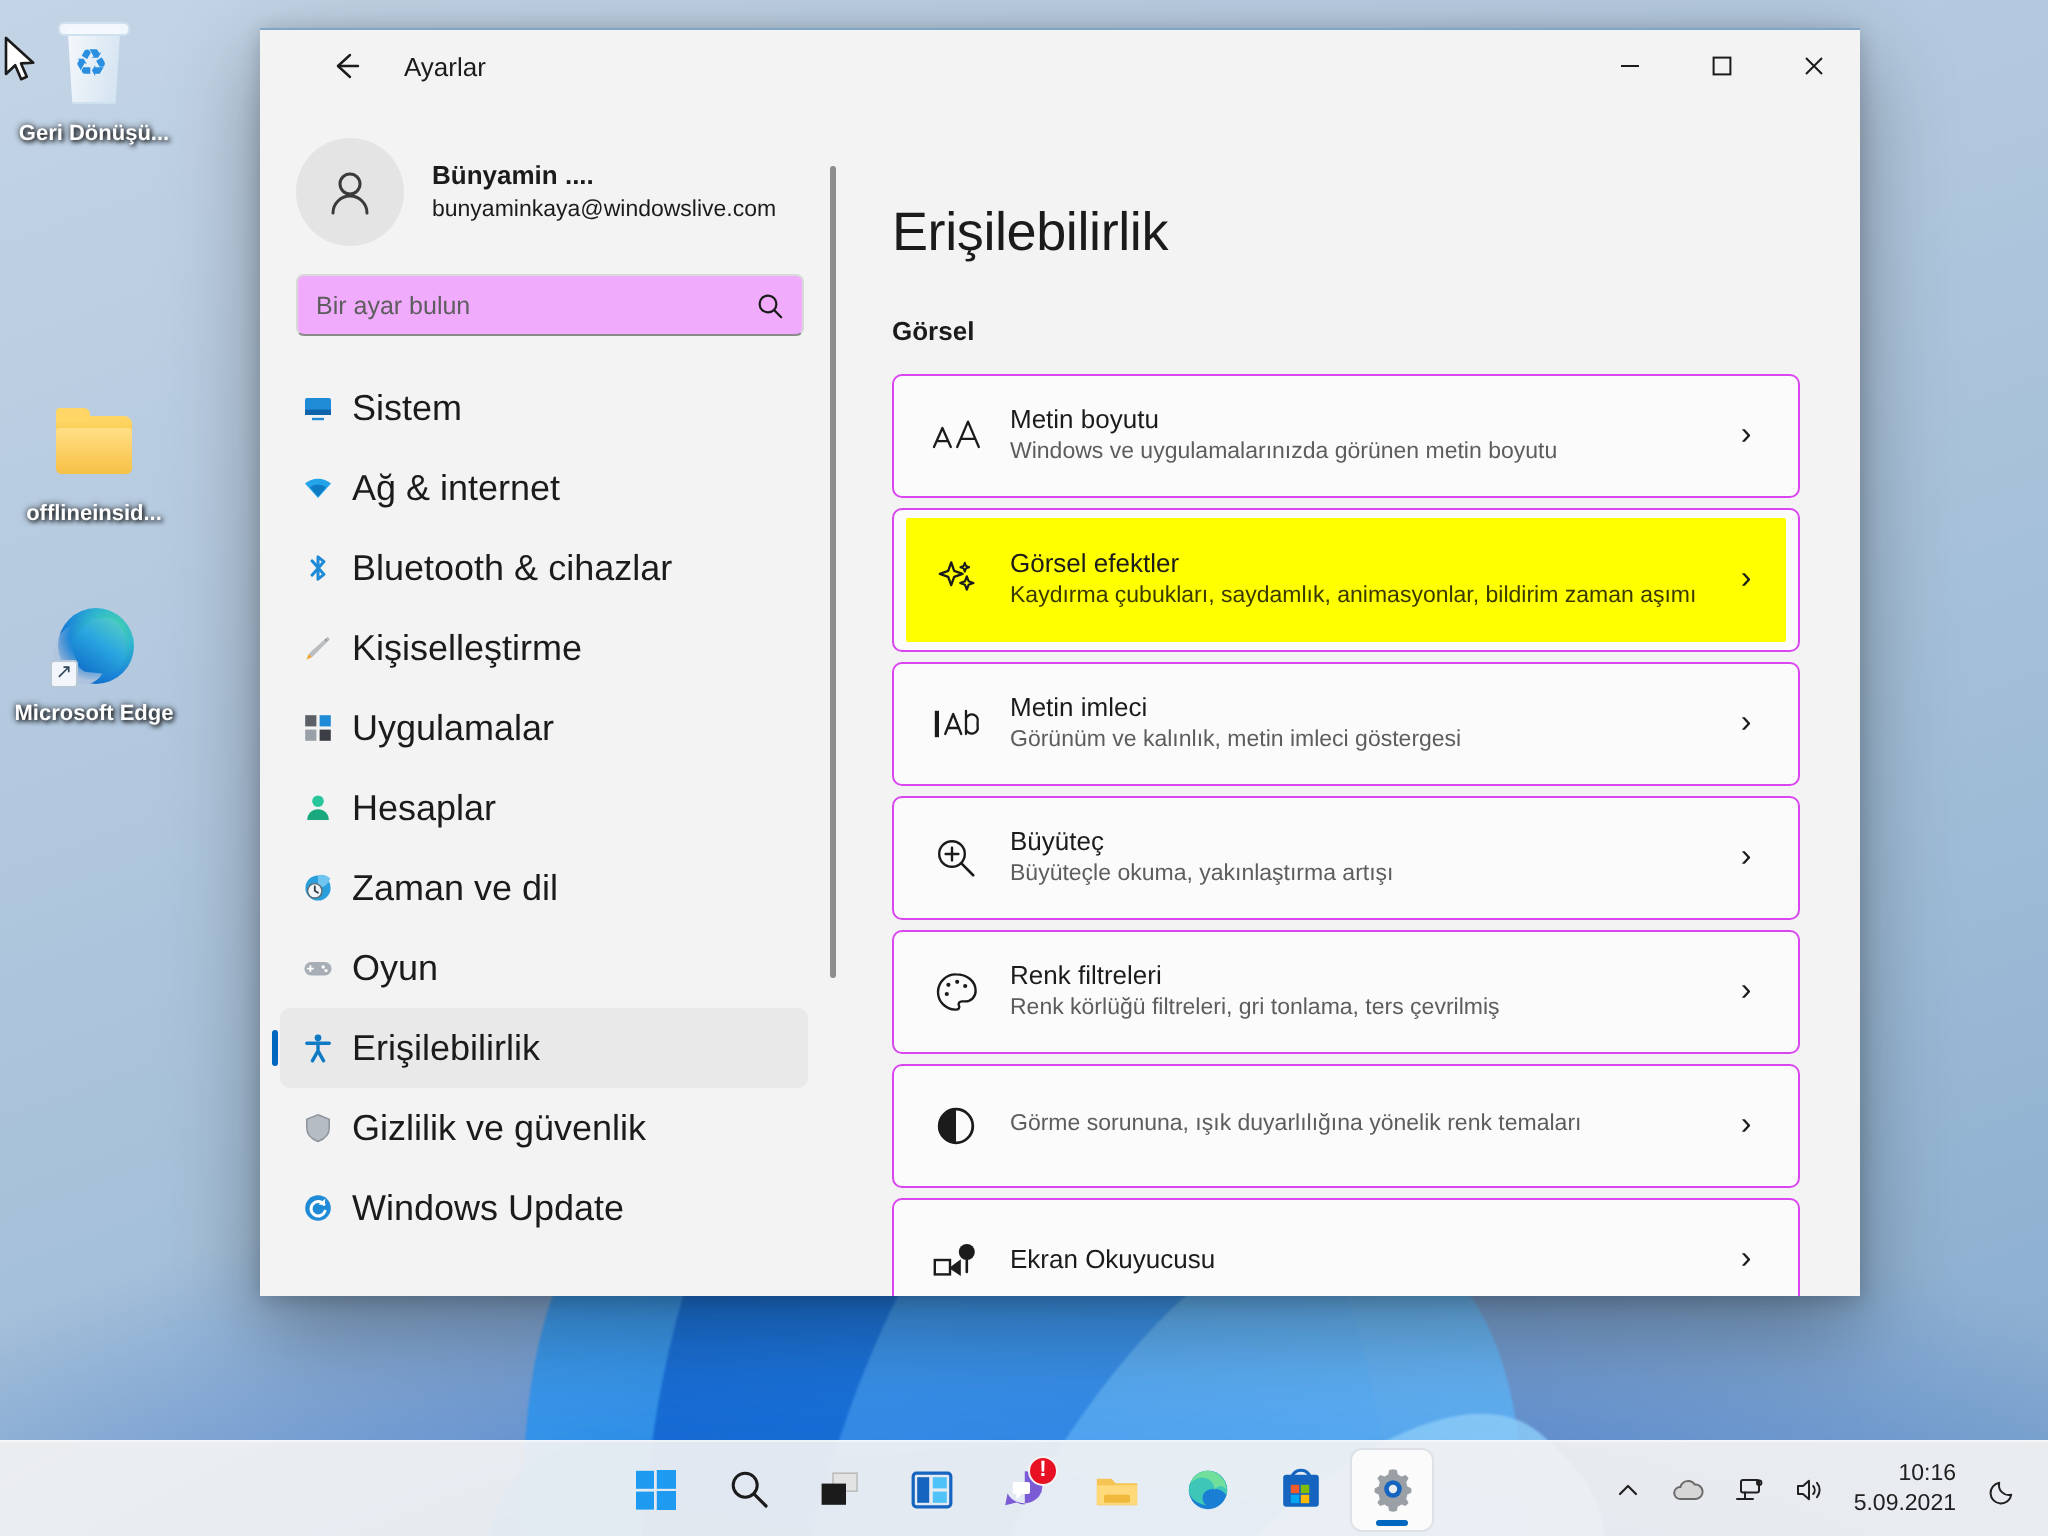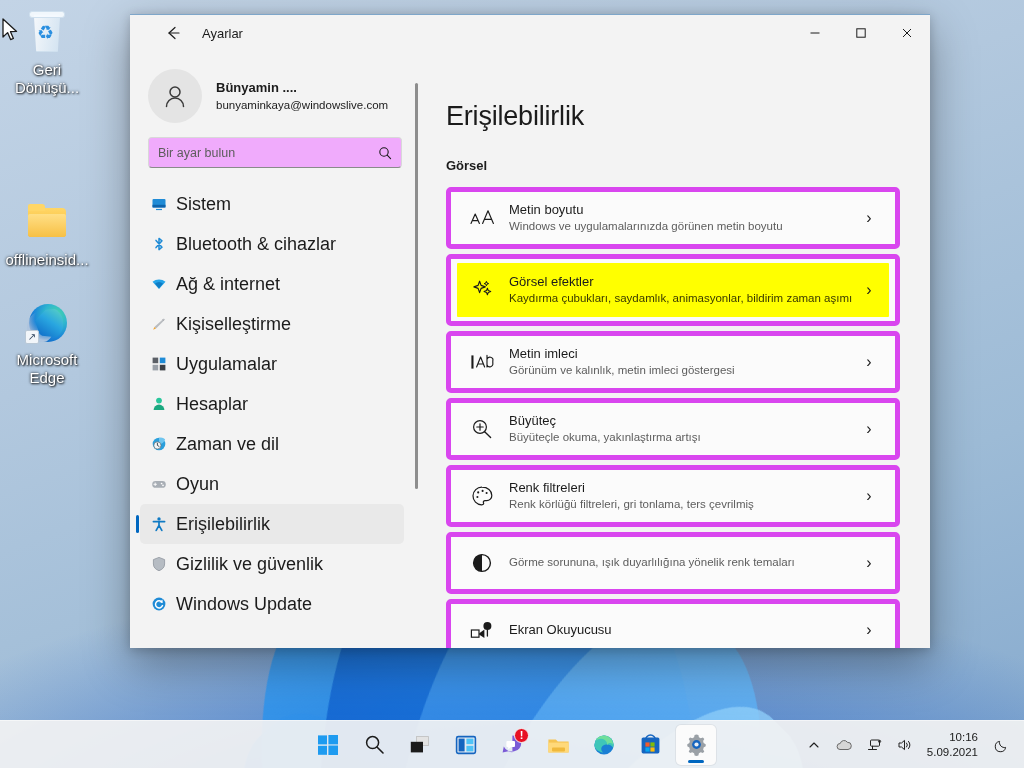--- a/index.html
+++ b/index.html
@@ -51,23 +51,24 @@
         transform: rotate(-43deg) skewX(-11deg); opacity: .85; }
 
   
   .desk-icon {
     position: absolute; width: 84px;
     display: flex; flex-direction: column; align-items: center;
     text-align: center;
   }
   .desk-icon .glyph { width: 46px; height: 46px; position: relative; }
   .desk-icon .cap {
-    margin-top: 5px; font-size: 15px; color: #fff; line-height: 1.18;
+    margin-top: 5px; font-size: 11px; color: #fff; line-height: 1.18;
     text-shadow: 0 0 3px rgba(0,0,0,.85), 1px 1px 2px rgba(0,0,0,.8);
     word-break: break-word;
+    font-weight: bold;
   }
   #icon-recycle { left: 5px; top: 10px; }
   #icon-folder  { left: 5px; top: 200px; }
   #icon-edge    { left: 5px; top: 300px; }
 
   .bin-body {
     position: absolute; left: 8px; top: 4px; width: 30px; height: 38px;
     background: linear-gradient(100deg, rgba(255,255,255,.85), rgba(215,232,245,.72));
     border: 1.4px solid #cfe0ee; border-radius: 2px 2px 5px 5px;
     clip-path: polygon(6% 0, 94% 0, 86% 100%, 14% 100%);
@@ -216,21 +217,21 @@
     padding: 50px 30px 0 26px;
     overflow: hidden;
   }
   .page-title { font-size: 27px; color: #1b1b1b; letter-spacing: -.2px; }
   .section-label { margin-top: 26px; font-size: 13px; font-weight: bold; color: #1b1b1b; }
 
   .card-list { margin-top: 14px; }
   .card {
     height: 62px; margin-bottom: 5px;
     background: #fbfbfb;
-    border: 5px solid #d946ef;
+    border: 1px solid #d946ef;
     border-radius: 5px;
     display: flex; align-items: center;
     padding: 0 16px 0 14px;
     position: relative;
     justify-content: flex-end;
   }
   .card.tall { height: 72px; }
   .card-ico {
     width: 34px; flex: 0 0 34px;
     display: flex; align-items: center; justify-content: center;
@@ -404,33 +405,33 @@
                 <rect x="1.5" y="3" width="13" height="8.5" rx="1" fill="#1f8bd6"></rect>
                 <rect x="1.5" y="8.8" width="13" height="2.7" fill="#0e63ab"></rect>
                 <path d="M5 13.5 H11" stroke="#1f8bd6" stroke-width="1.2"></path>
               </svg>
             </span>
             <span class="nav-label">Sistem</span>
           </div>
           <div class="nav-item">
             <span class="nav-ico">
               <svg width="16" height="16" viewBox="0 0 16 16">
-                <path d="M5 4.4 L11 11.2 L8 13.6 V2.4 L11 4.8 L5 11.6" fill="none" stroke="#1f8bd6" stroke-width="1.5" stroke-linejoin="round" stroke-linecap="round"></path>
-              </svg>
-            </span>
-            <span class="nav-label">Bluetooth &amp; cihazlar</span>
-          </div>
-          <div class="nav-item">
-            <span class="nav-ico">
-              <svg width="16" height="16" viewBox="0 0 16 16">
                 <path d="M1.5 5.8 A10 10 0 0 1 14.5 5.8 L8 13 Z" fill="#23a3e8"></path>
                 <path d="M4 7.6 A6.4 6.4 0 0 1 12 7.6 L8 12.4 Z" fill="#0e7cc4"></path>
               </svg>
             </span>
             <span class="nav-label">Ağ &amp; internet</span>
+          </div>
+          <div class="nav-item">
+            <span class="nav-ico">
+              <svg width="16" height="16" viewBox="0 0 16 16">
+                <path d="M5 4.4 L11 11.2 L8 13.6 V2.4 L11 4.8 L5 11.6" fill="none" stroke="#1f8bd6" stroke-width="1.5" stroke-linejoin="round" stroke-linecap="round"></path>
+              </svg>
+            </span>
+            <span class="nav-label">Bluetooth &amp; cihazlar</span>
           </div>
           <div class="nav-item">
             <span class="nav-ico">
               <svg width="16" height="16" viewBox="0 0 16 16">
                 <path d="M12.8 2.4 L14 3.6 L6.6 11 L5 12.6 L3.4 11 L5 9.4 Z" fill="#b9bcc0"></path>
                 <path d="M3.4 11 L5 12.6 L2.2 13.8 Z" fill="#f0a32e"></path>
                 <path d="M11.6 3.6 L12.4 4.4" stroke="#8a8d91" stroke-width=".8"></path>
               </svg>
             </span>
             <span class="nav-label">Kişiselleştirme</span>

